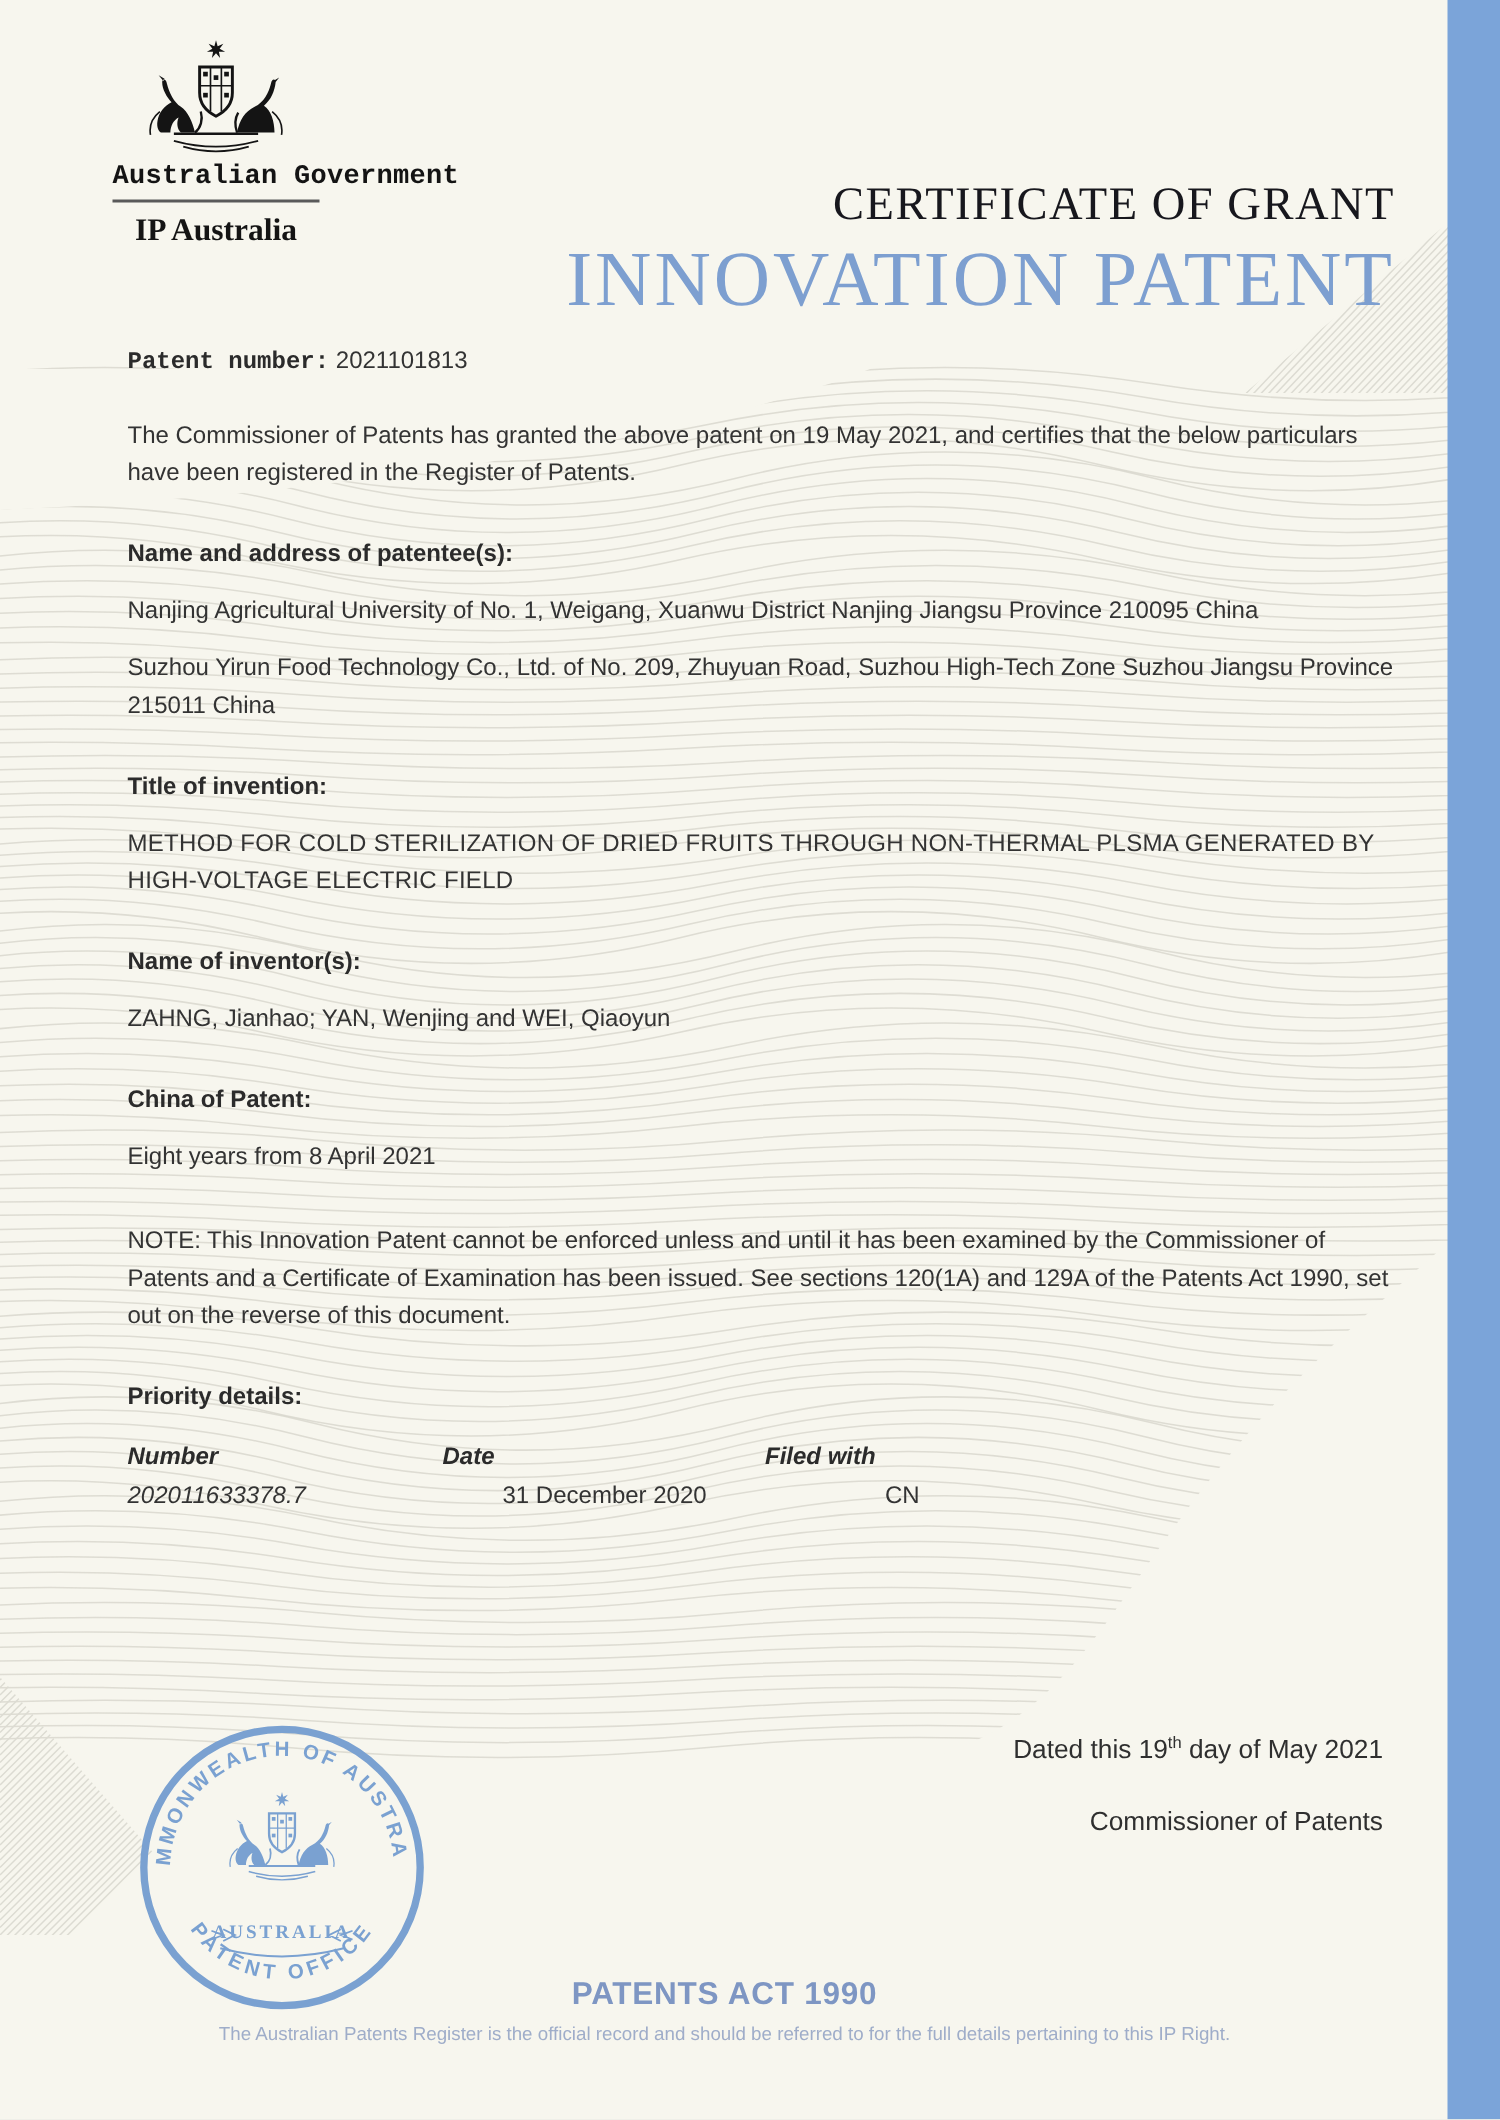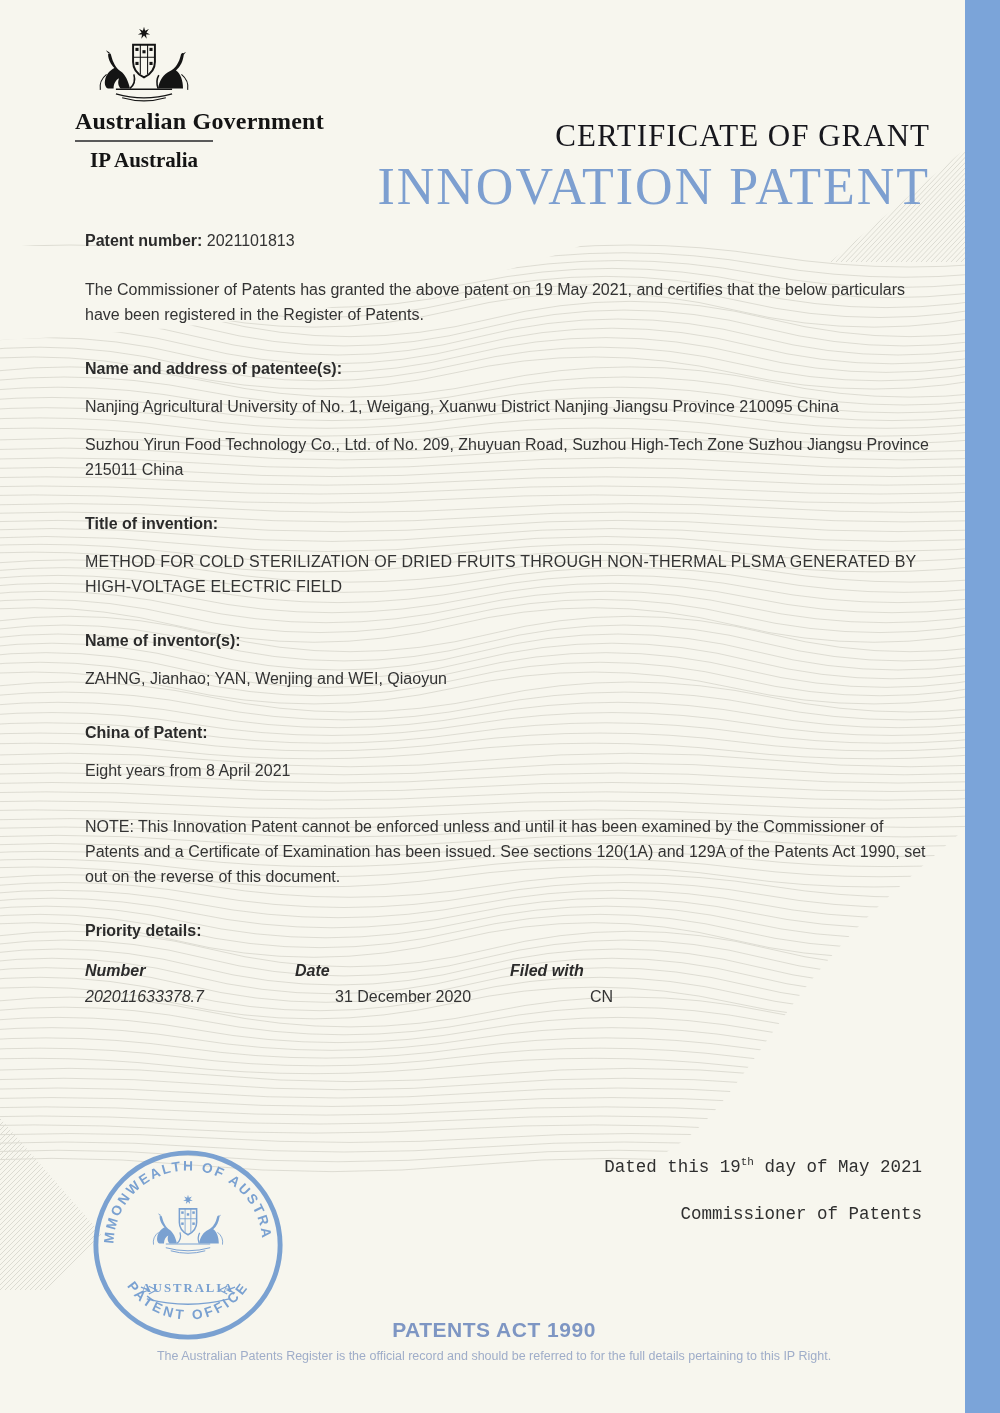--- a/index.html
+++ b/index.html
@@ -24,62 +24,62 @@
     position:absolute;top:0;right:0;width:35px;height:100%;
     background:var(--accent-bar);
   }
   
   .waves{position:absolute;left:0;top:0;width:966px;height:1413px;z-index:0;}
   .content{position:relative;z-index:1;}
 
   
   .gov-block{position:absolute;left:75px;top:26px;width:138px;text-align:center;color:#141414;}
   .gov-block .arms{display:block;margin:0 auto;color:#141414;}
-  .gov-name{font-family:Liberation Serif, serif;font-weight:bold;font-size:24px;letter-spacing:.2px;margin-top:4px;white-space:nowrap;}
+  .gov-name{font-family:Liberation Mono, monospace;font-weight:bold;font-size:18px;letter-spacing:.2px;margin-top:4px;white-space:nowrap;}
   .gov-rule{height:2px;background:#5a5a5a;margin:5px 0 6px;}
   .gov-sub{font-family:"Liberation Serif", serif;font-weight:bold;font-size:21px;}
 
   
   .titles{position:absolute;right:70px;top:118px;text-align:right;}
   .title-small{
     font-family:"Liberation Serif", serif;font-size:31px;color:#17171d;
     letter-spacing:1px;white-space:nowrap;
   }
   .title-large{
     font-family:"Liberation Serif", serif;font-size:52px;color:var(--title-blue);
     letter-spacing:2px;margin-top:3px;white-space:nowrap;
   }
 
   
   .main{position:absolute;left:85px;top:228px;width:848px;font-size:16px;line-height:25px;}
-  .main b{color:#2b2b2b;}
+  .main b{color:#2b2b2b;font-family:Liberation Mono, monospace;}
   .sec-heading{font-weight:bold;color:#2b2b2b;margin-top:29px;}
   .para{margin-top:13px;}
   .para-gap{margin-top:24px;}
   .note{margin-top:31px;}
   .invention{letter-spacing:.2px;}
 
   .priority-table{margin-top:15px;}
   .pt-row{display:flex;}
   .pt-col1{width:210px;font-style:italic;}
   .pt-col2{width:215px;}
   .pt-col3{flex:1;}
   .pt-head{font-weight:bold;font-style:italic;color:#2b2b2b;}
   .pt-vals{margin-top:1px;gap:40px;}
 
   
-  .signoff{position:absolute;right:78px;top:1156px;text-align:right;font-size:17.5px;color:#2f2f2f;font-family:Liberation Mono, monospace;}
+  .signoff{position:absolute;right:78px;top:1156px;text-align:right;font-size:17.5px;color:#2f2f2f;}
   .signoff .line2{margin-top:27px;}
   .signoff sup{font-size:11px;}
 
   
   .seal{position:absolute;left:90px;top:1147px;width:196px;height:196px;color:var(--seal-blue);}
 
   
-  .footer{position:absolute;left:0;top:1318px;width:966px;text-align:center;margin-left:11px;}
+  .footer{position:absolute;left:0;top:1318px;width:966px;text-align:center;}
   .footer-act{font-size:21px;font-weight:bold;letter-spacing:.5px;color:var(--footer-blue);}
   .footer-note{font-size:12.5px;margin-top:7px;color:#9fadc9;}
 </style>
 </head>
 <body>
 
 <svg width="0" height="0" style="position:absolute">
   <defs>
     <symbol id="arms" viewBox="0 0 140 100">
 

